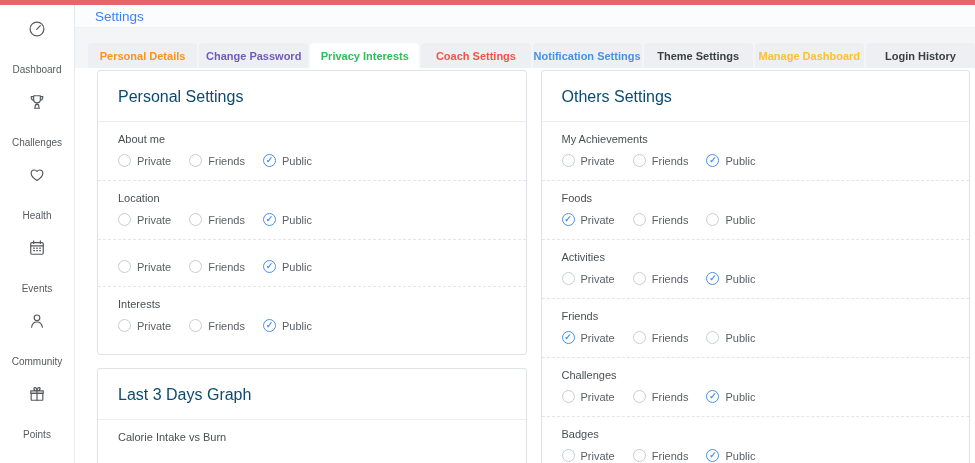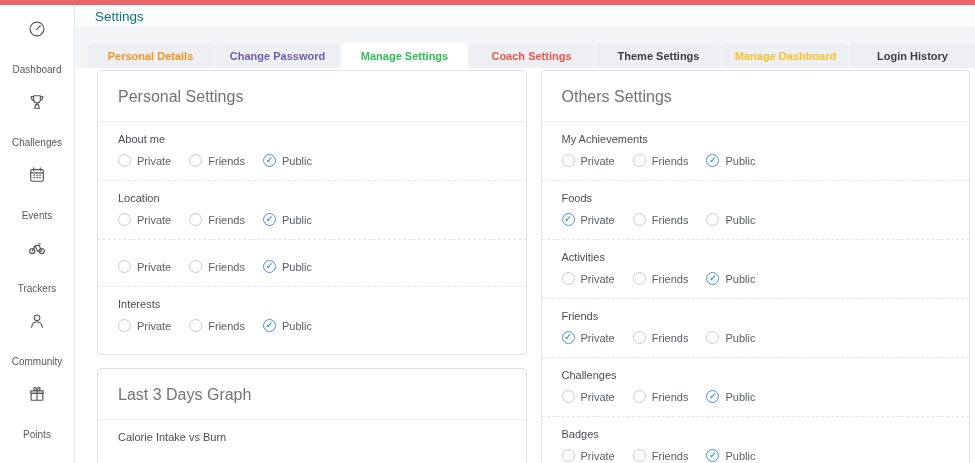--- a/index.html
+++ b/index.html
@@ -10,35 +10,35 @@
 
   
   .sidebar { width:75px; flex-shrink:0; background:#fff; border-right:1px solid #e7e9ec; padding-top:6px; }
   .side-item { display:flex; flex-direction:column; align-items:center; gap:21px; padding:8px 0 9px; cursor:pointer; }
   .side-item svg { width:20px; height:20px; stroke:#54575c; fill:none; stroke-width:1.4; stroke-linecap:round; stroke-linejoin:round; }
   .side-label { font-size:10px; color:#56595e; }
 
   
   .main { flex:1; display:flex; flex-direction:column; min-width:0; }
   .page-header { height:23px; background:#fbfcfd; border-bottom:1px solid #eef0f2; display:flex; align-items:center; padding-left:20px; flex-shrink:0; }
-  .page-title { font-size:13.5px; color:#0f766e; }
+  .page-title { font-size:13.5px; color:#3b82f6; }
 
   .tab-strip { height:40px; background:#f3f5f7; display:flex; align-items:flex-end; padding-left:13px; flex-shrink:0; }
   .tab { flex:1; height:25px; display:flex; align-items:center; justify-content:center;
     background:#edeff2; border-radius:4px 4px 0 0; margin-right:2px; font-size:11px;
     font-weight:bold; cursor:pointer; white-space:nowrap; overflow:hidden; }
   .tab:last-child { margin-right:0; }
   .tab.active { background:#fff; }
 
   .content { flex:1; background:#fff; display:flex; gap:14px; padding:2px 5px 0 22px; overflow:hidden; }
   .col { flex:1; display:flex; flex-direction:column; gap:13px; min-width:0; }
 
   .panel { background:#fff; border:1px solid #dfe2e6; border-radius:3px; flex-shrink:0; }
   .panel-title-wrap { padding:17px 20px 15px; border-bottom:1px solid #eceef0; }
-  .panel-title { font-size:16px; color:#737373; font-weight:400; }
+  .panel-title { font-size:16px; color:#0c4a6e; font-weight:400; }
   .rows { padding-bottom:9px; }
   .row { padding:11px 20px 13px; margin:0 0; }
   .row + .row { border-top:1px dashed #e3e5e9; }
   .row-label { font-size:11px; font-weight:normal; color:#4a4e53; }
   .radio-group { display:flex; gap:18px; margin-top:9px; align-items:flex-start; }
   .radio-opt { display:flex; align-items:center; gap:6px; font-size:11px; color:#5c6065; cursor:pointer; }
   .radio-circle { width:13px; height:13px; border:1px solid #c8ccd2; border-radius:50%;
     background:#fff; display:flex; align-items:center; justify-content:center; flex-shrink:0; }
   .radio-opt.checked .radio-circle { border-color:#4a90e2; }
   .radio-check { font-size:9px; line-height:1; color:#4a90e2; font-weight:bold; transform:translateY(-0.5px); }
@@ -58,32 +58,30 @@
         <span class="side-label">Dashboard</span>
       </div>
       <div class="side-item">
         <span><svg viewBox="0 0 24 24">
             <path d="M8 4.5h8V9a4 4 0 0 1-8 0zM8 5.5H5c0 3.1 1.5 4.5 3.1 4.7M16 5.5h3c0 3.1-1.5 4.5-3.1 4.7M12 13v2.2M9 19.5h6M10.2 15.2h3.6l.8 4.3h-5.2z"></path>
           </svg></span>
         <span class="side-label">Challenges</span>
       </div>
       <div class="side-item">
         <span><svg viewBox="0 0 24 24">
+            <path d="M12 18.5S5 14.3 5 9.9C5 7.7 6.7 6 8.8 6c1.3 0 2.5.7 3.2 1.8A3.8 3.8 0 0 1 15.2 6C17.3 6 19 7.7 19 9.9c0 4.4-7 8.6-7 8.6z"></path>
+          </svg></span>
+        <span class="side-label">Health</span>
+      </div>
+      <div class="side-item">
+        <span><svg viewBox="0 0 24 24">
             <rect x="4.5" y="5.5" width="15" height="14" rx="1.5"></rect>
             <path d="M4.5 9.5h15M8 3.5v3M16 3.5v3M8 12.2h.9M11.6 12.2h.9M15.2 12.2h.9M8 15.2h.9M11.6 15.2h.9M15.2 15.2h.9"></path>
           </svg></span>
         <span class="side-label">Events</span>
-      </div>
-      <div class="side-item">
-        <span><svg viewBox="0 0 24 24">
-            <circle cx="6.3" cy="15.7" r="3.1"></circle>
-            <circle cx="17.7" cy="15.7" r="3.1"></circle>
-            <path d="M6.3 15.7L9.8 9h4.7M9.8 9l2.6 6.7h5.3L14.5 9M13.4 7.2h2.6"></path>
-          </svg></span>
-        <span class="side-label">Trackers</span>
       </div>
       <div class="side-item">
         <span><svg viewBox="0 0 24 24">
             <circle cx="12" cy="8.2" r="3.4"></circle>
             <path d="M5.5 19.5c.6-4.2 3.1-6.3 6.5-6.3s5.9 2.1 6.5 6.3"></path>
           </svg></span>
         <span class="side-label">Community</span>
       </div>
       <div class="side-item">
         <span><svg viewBox="0 0 24 24">
@@ -95,22 +93,23 @@
     </nav>
 
   <div class="main">
     <div class="page-header">
       <span class="page-title">Settings</span>
     </div>
 
     <div class="tab-strip">
         <div class="tab" style="color: rgb(247, 148, 30);">Personal Details</div>
         <div class="tab" style="color: rgb(111, 92, 184);">Change Password</div>
-        <div class="tab active" style="color: rgb(46, 189, 89);">Manage Settings</div>
+        <div class="tab active" style="color: rgb(46, 189, 89);">Privacy Interests</div>
         <div class="tab" style="color: rgb(240, 84, 76);">Coach Settings</div>
+        <div class="tab" style="color: rgb(74, 144, 226);">Notification Settings</div>
         <div class="tab" style="color: rgb(58, 63, 68);">Theme Settings</div>
         <div class="tab" style="color: rgb(253, 192, 47);">Manage Dashboard</div>
         <div class="tab" style="color: rgb(58, 63, 68);">Login History</div>
       </div>
 
     <div class="content">
       <div class="col" id="col-left">
           <section class="panel">
             <div class="panel-title-wrap">
               <div class="panel-title">Personal Settings</div>

